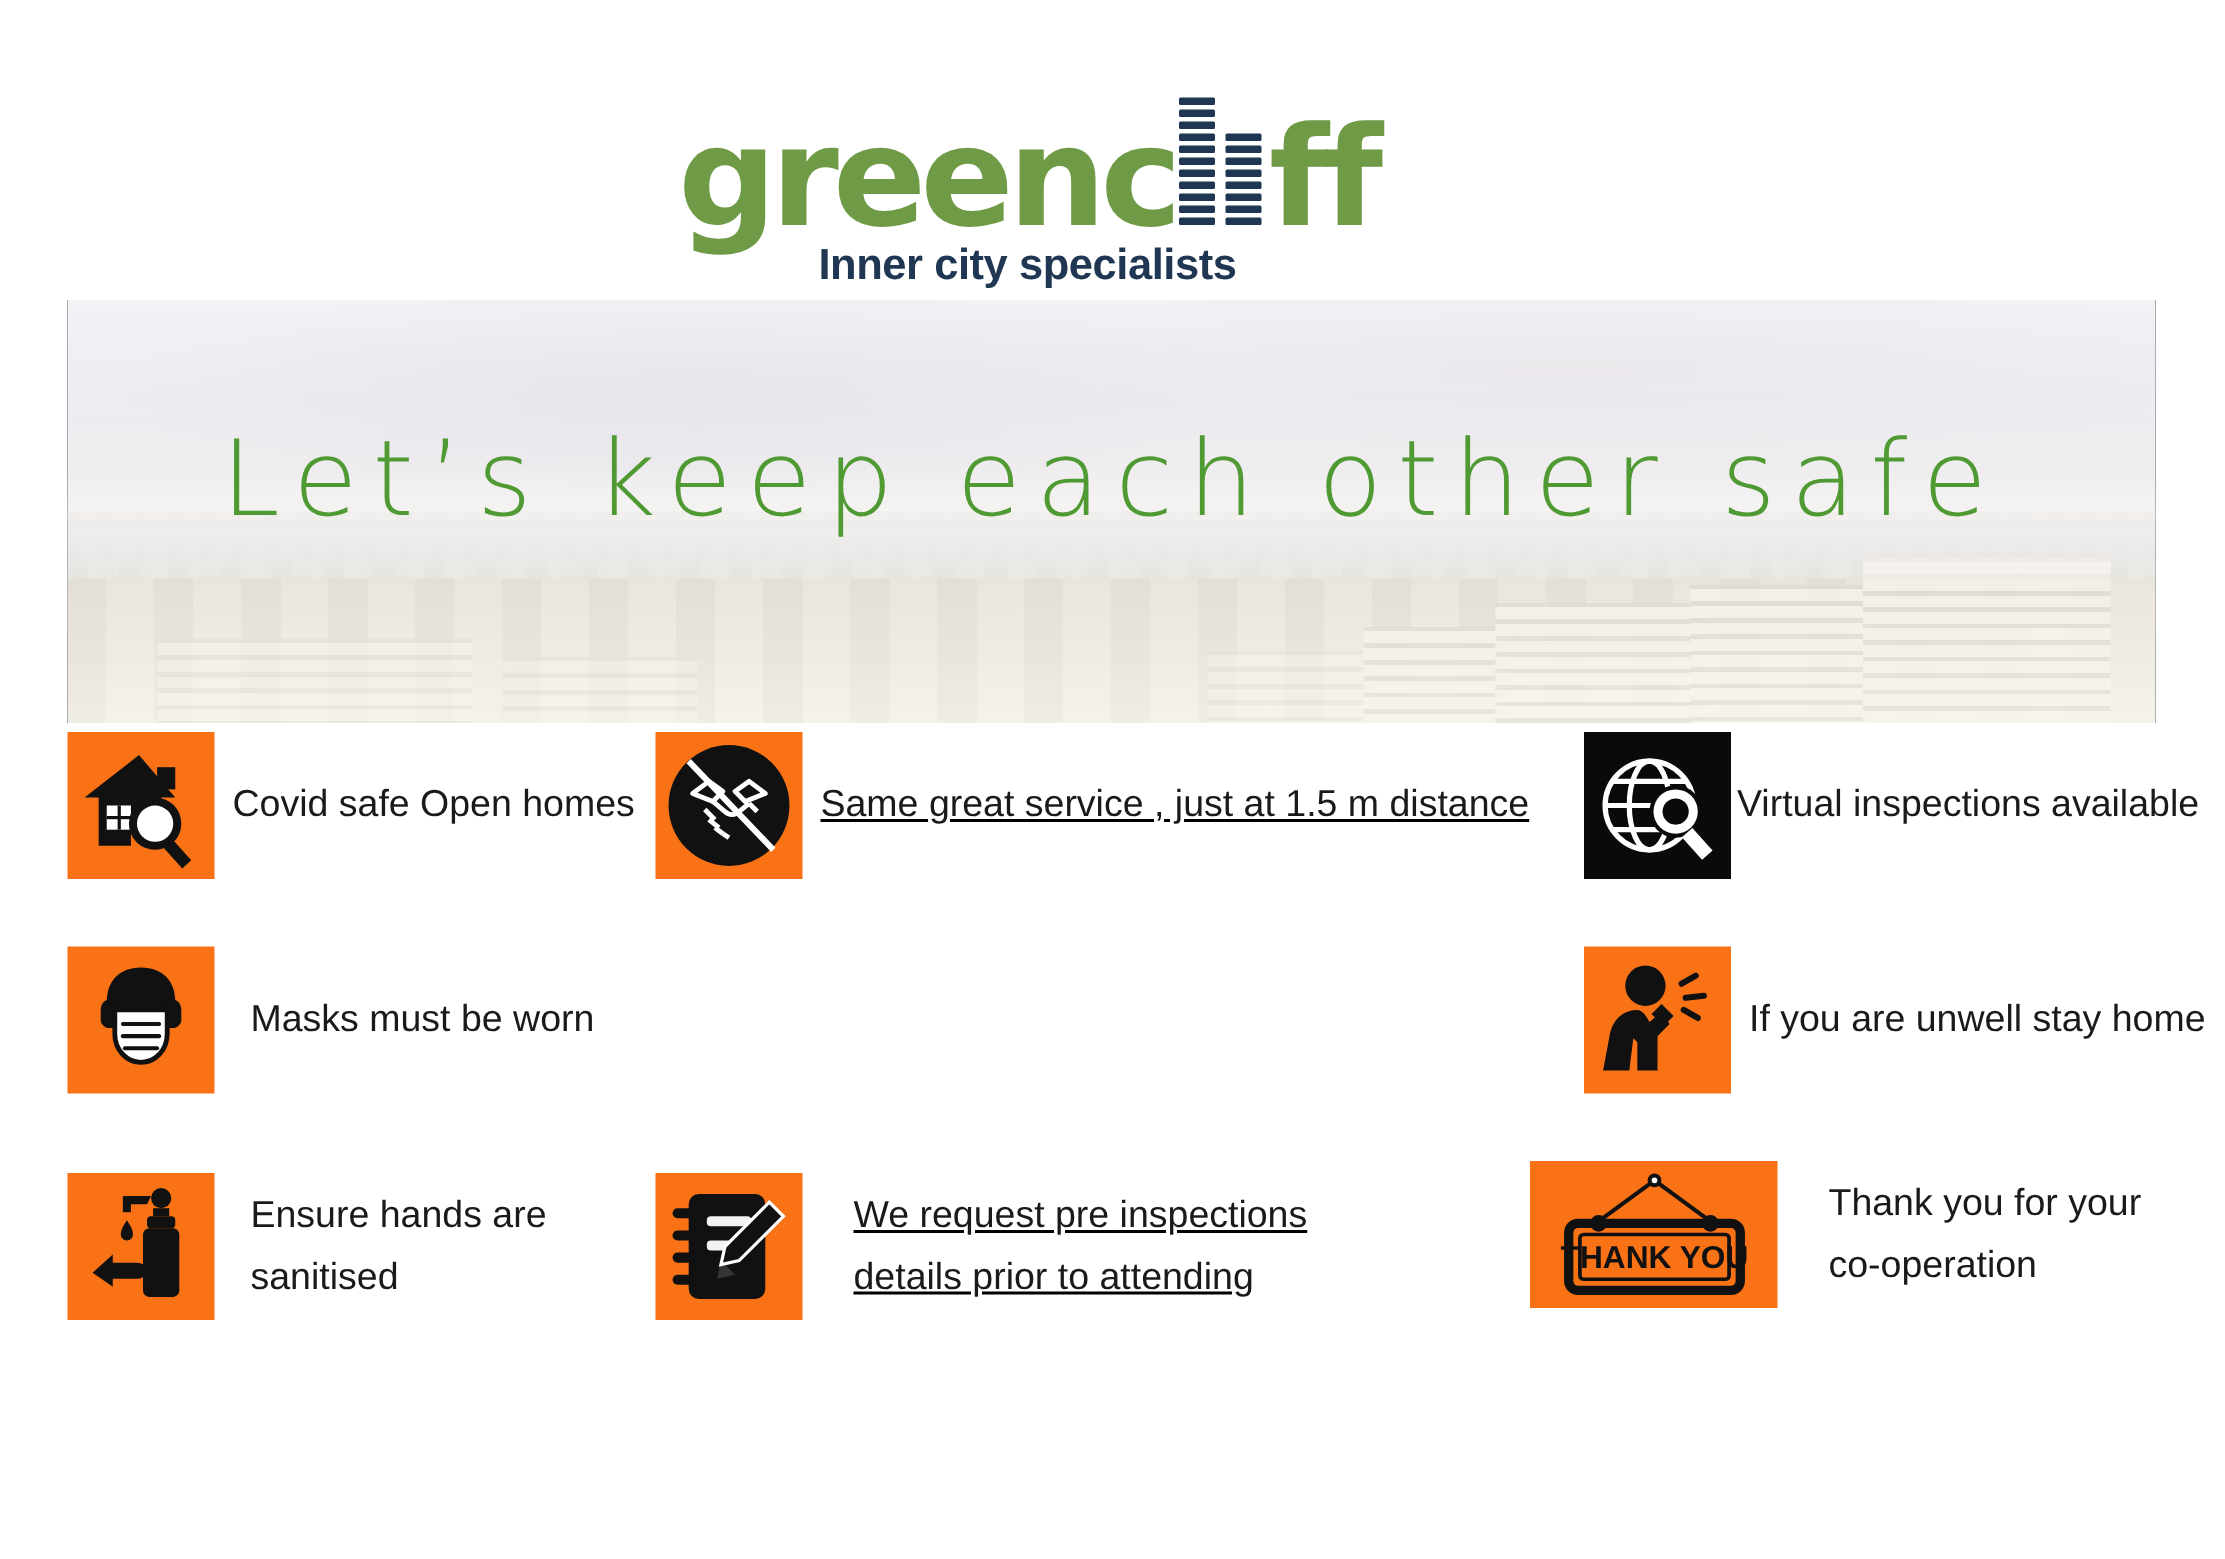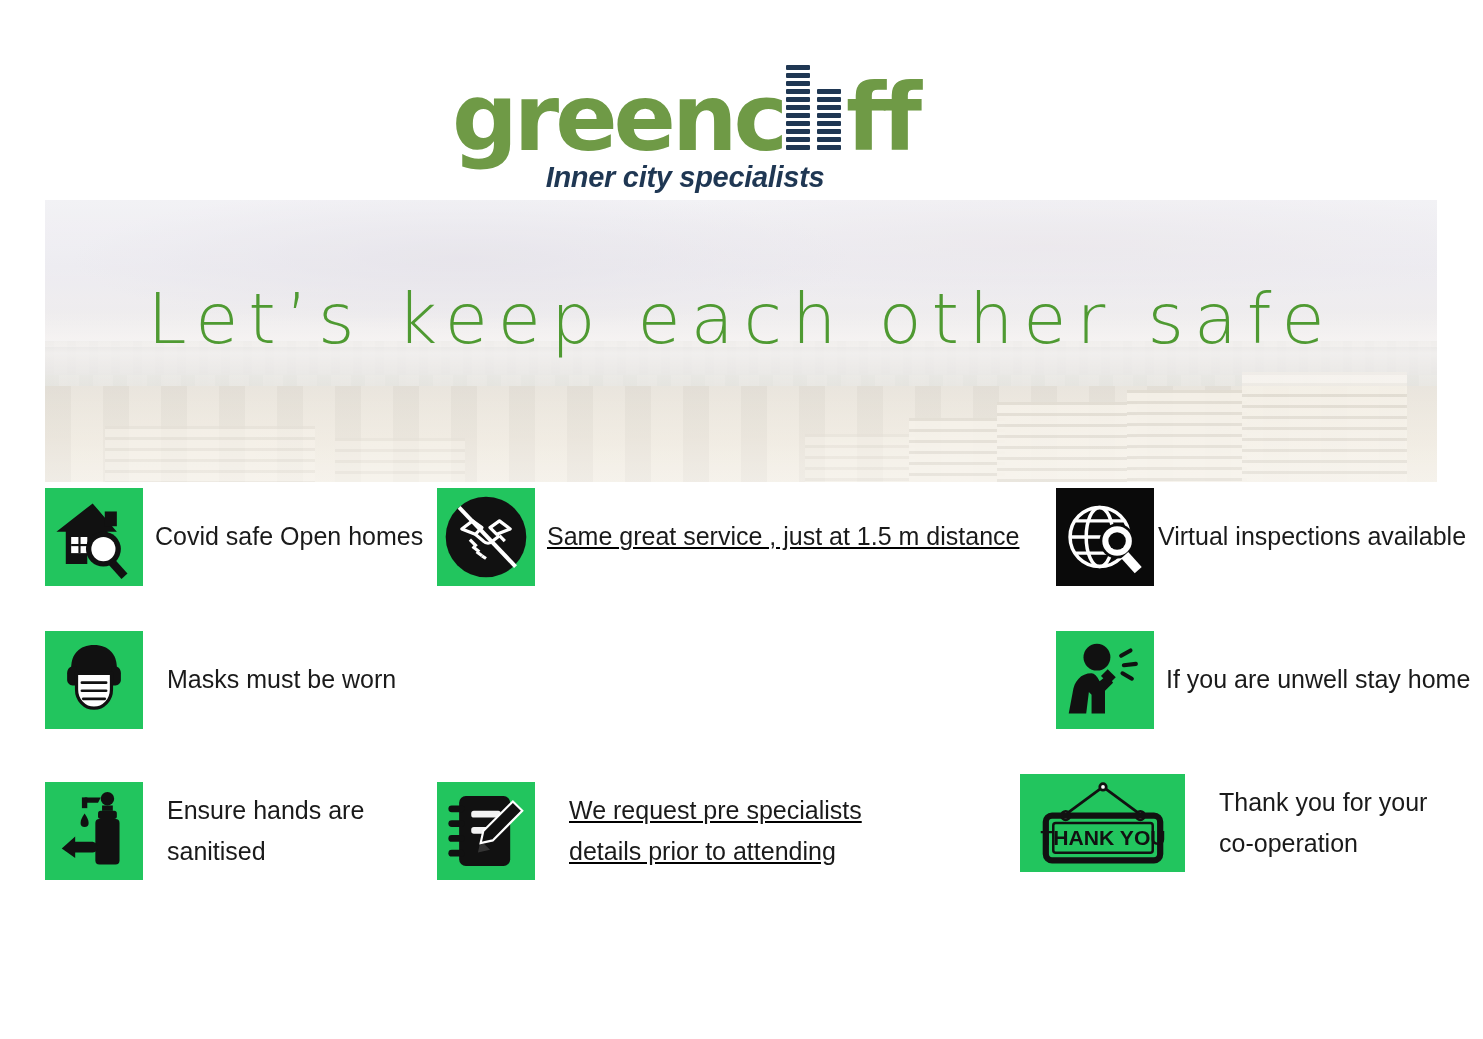--- a/index.html
+++ b/index.html
@@ -63,21 +63,20 @@
     background: #1f3753;
     border-radius: 1px;
   }
   #logo-tagline {
     font-family: "Liberation Sans", sans-serif;
     font-weight: bold;
     font-size: 29px;
     color: #1f3753;
     letter-spacing: -0.3px;
     margin-top: -4px;
-    font-style: italic;
   }
 
   
   #banner {
     position: absolute;
     left: 45px;
     top: 200px;
     width: 1392px;
     height: 282px;
     overflow: hidden;
@@ -183,21 +182,21 @@
   .feat {
     position: absolute;
     display: flex;
     align-items: center;
     gap: 0px;
   }
   .feat-icon {
     flex: 0 0 auto;
     width: 98px;
     height: 98px;
-    background: #22c55e;
+    background: #f97316;
     display: flex;
     align-items: center;
     justify-content: center;
   }
   .feat-icon svg { display: block; }
   .feat-text {
     font-family: "Liberation Sans", sans-serif;
     font-size: 25px;
     color: #1a1a1a;
     line-height: 1.65;
@@ -411,21 +410,21 @@
             <rect x="21" y="17" width="22" height="5" rx="2"></rect>
             <rect x="21" y="29" width="16" height="5" rx="2"></rect>
           </g>
           <g>
             <path fill="#111" stroke="#fff" stroke-width="1.6" d="M52 10l7 7-22 22-9 2 2-9z"></path>
             <path fill="#fff" d="M28 39l-2 9 9-2z" opacity=".15"></path>
           </g>
         </svg>
       </span>
       <span class="feat-text">
-        <span>We request pre specialists</span>
+        <span>We request pre inspections</span>
         <span class="l2">details prior to attending</span>
       </span>
     </div>
 
     <div class="feat" style="left:975px; top:0px">
       <span class="feat-icon" style="width:165px;height:98px">
         <svg width="150" height="92" viewBox="0 0 120 74">
           <g stroke="#111" stroke-width="2.2" fill="none">
             <path d="M60 8 L30 30"></path>
             <path d="M60 8 L90 30"></path>

